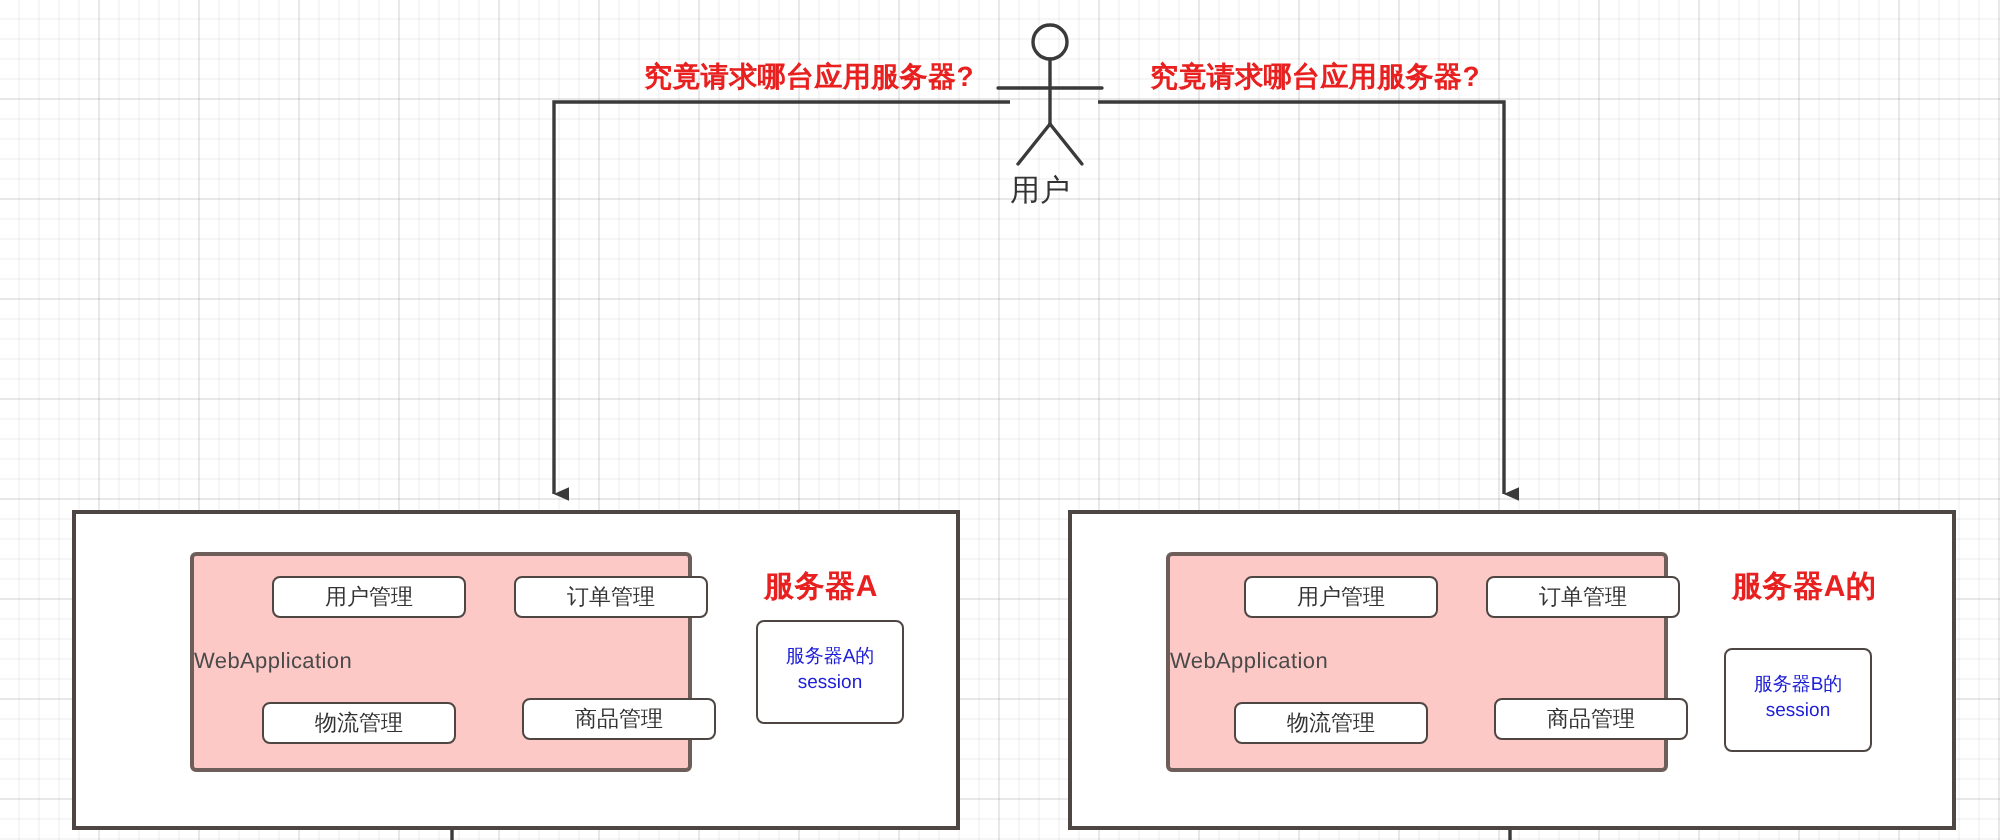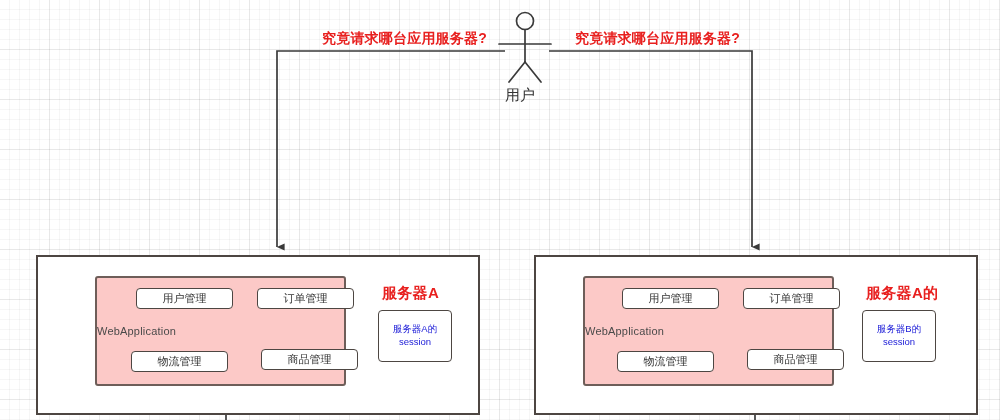--- a/index.html
+++ b/index.html
@@ -107,21 +107,21 @@
     display: flex;
     flex-direction: column;
     align-items: center;
     justify-content: center;
     font-size: 9.5px;
     color: #2020d8;
     line-height: 1.35;
     text-align: center;
   }
   #session-a { left: 378px; top: 310px; }
-  #session-b { left: 862px; top: 310px; }
+  #session-b { left: 862px; top: 324px; }
 
   
   .question-label {
     position: absolute;
     font-size: 14px;
     font-weight: bold;
     color: #e8201f;
     white-space: nowrap;
     letter-spacing: 0.2px;
   }

